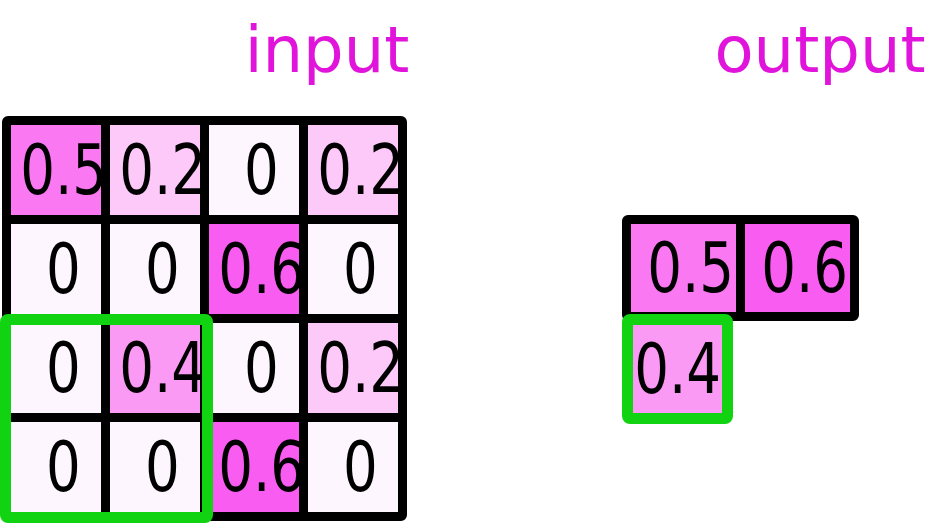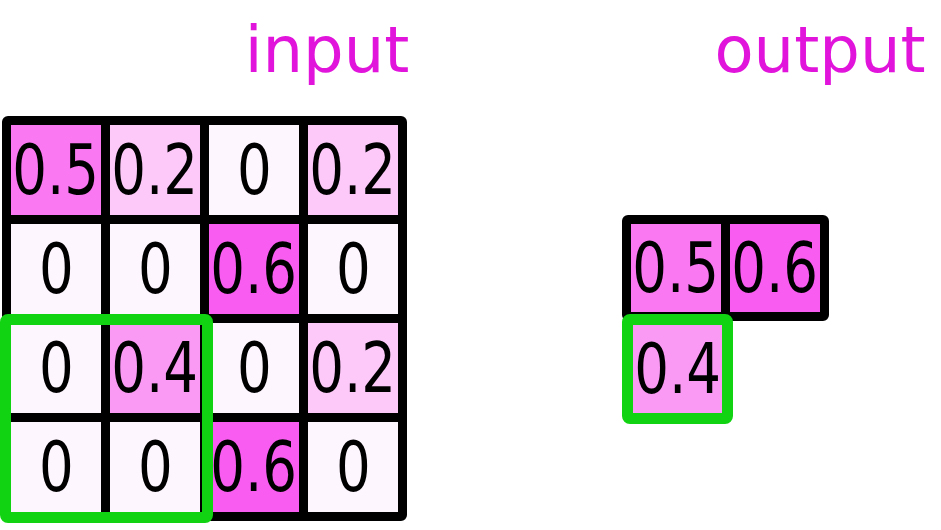--- a/index.html
+++ b/index.html
@@ -33,20 +33,21 @@
     grid-template-rows: repeat(4, 90px);
     gap: 9px;
   }
   .cell {
     display: flex;
     align-items: center;
     justify-content: center;
     font-size: 70px;
     color: #000;
     overflow: hidden;
+    padding-left: 15px;
   }
   .cell .num {
     display: inline-block;
     transform: scaleX(0.78);
     transform-origin: center;
     white-space: nowrap;
   }
 
   .pool-window {
     position: absolute;

